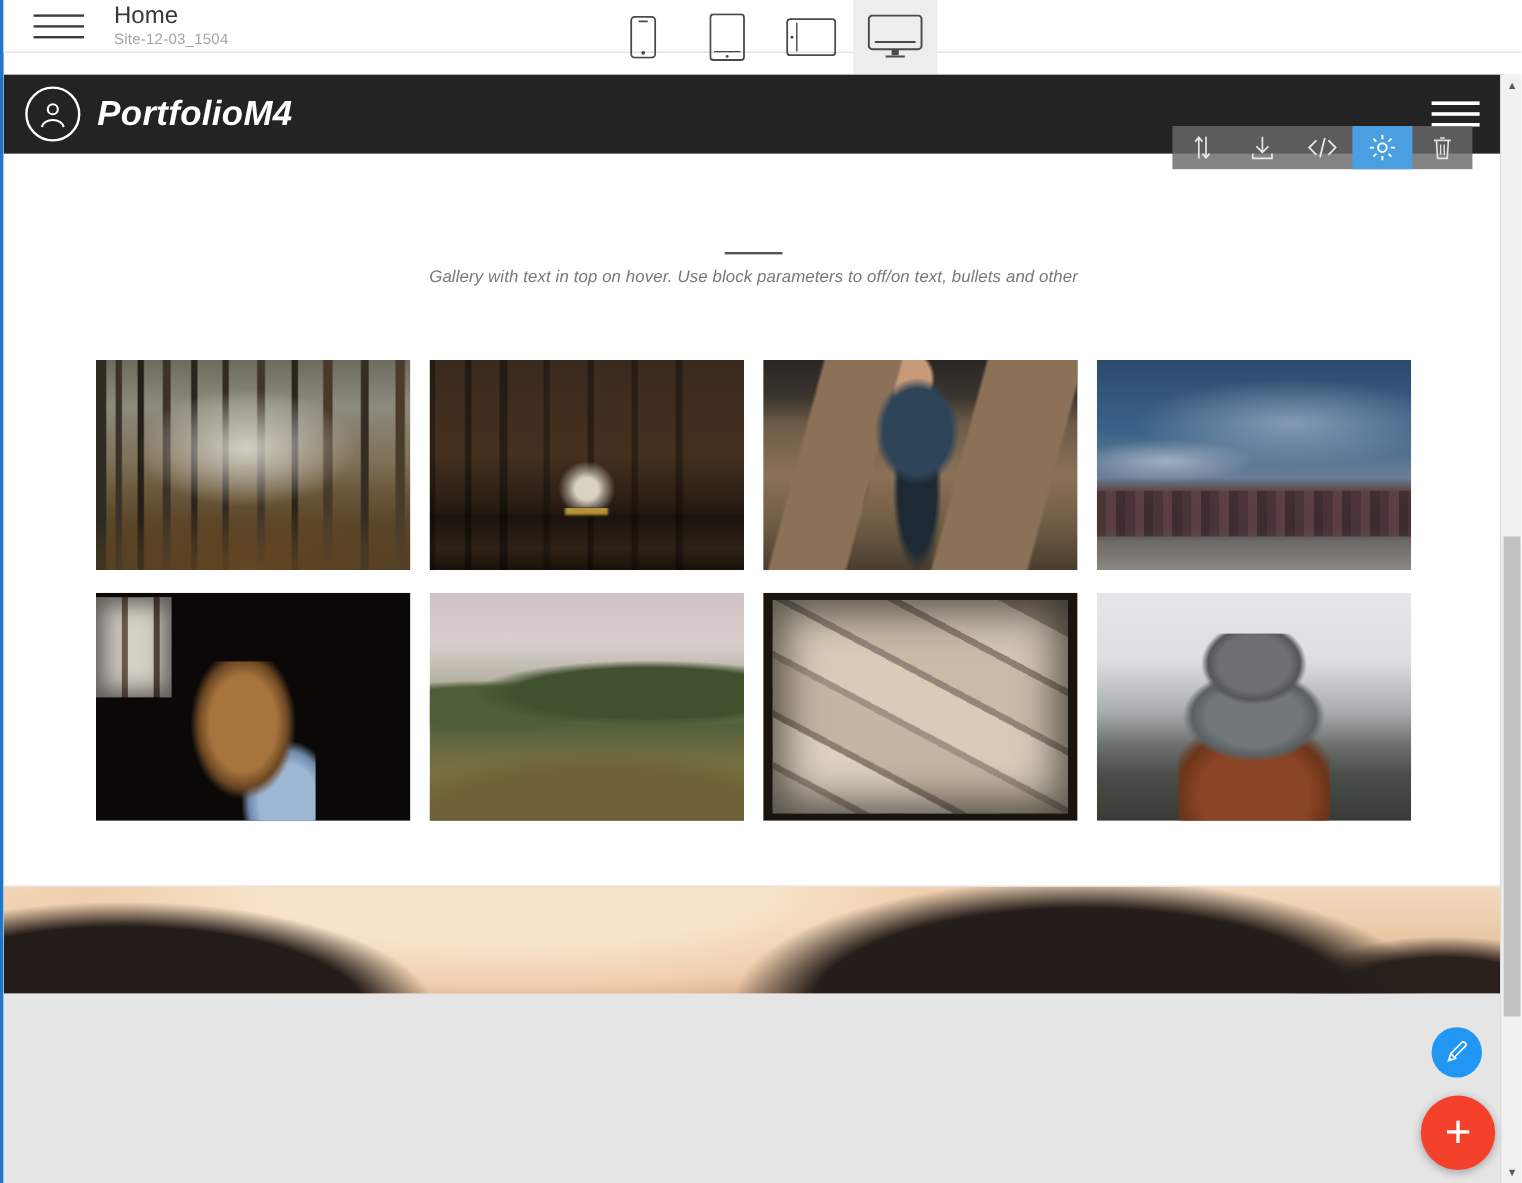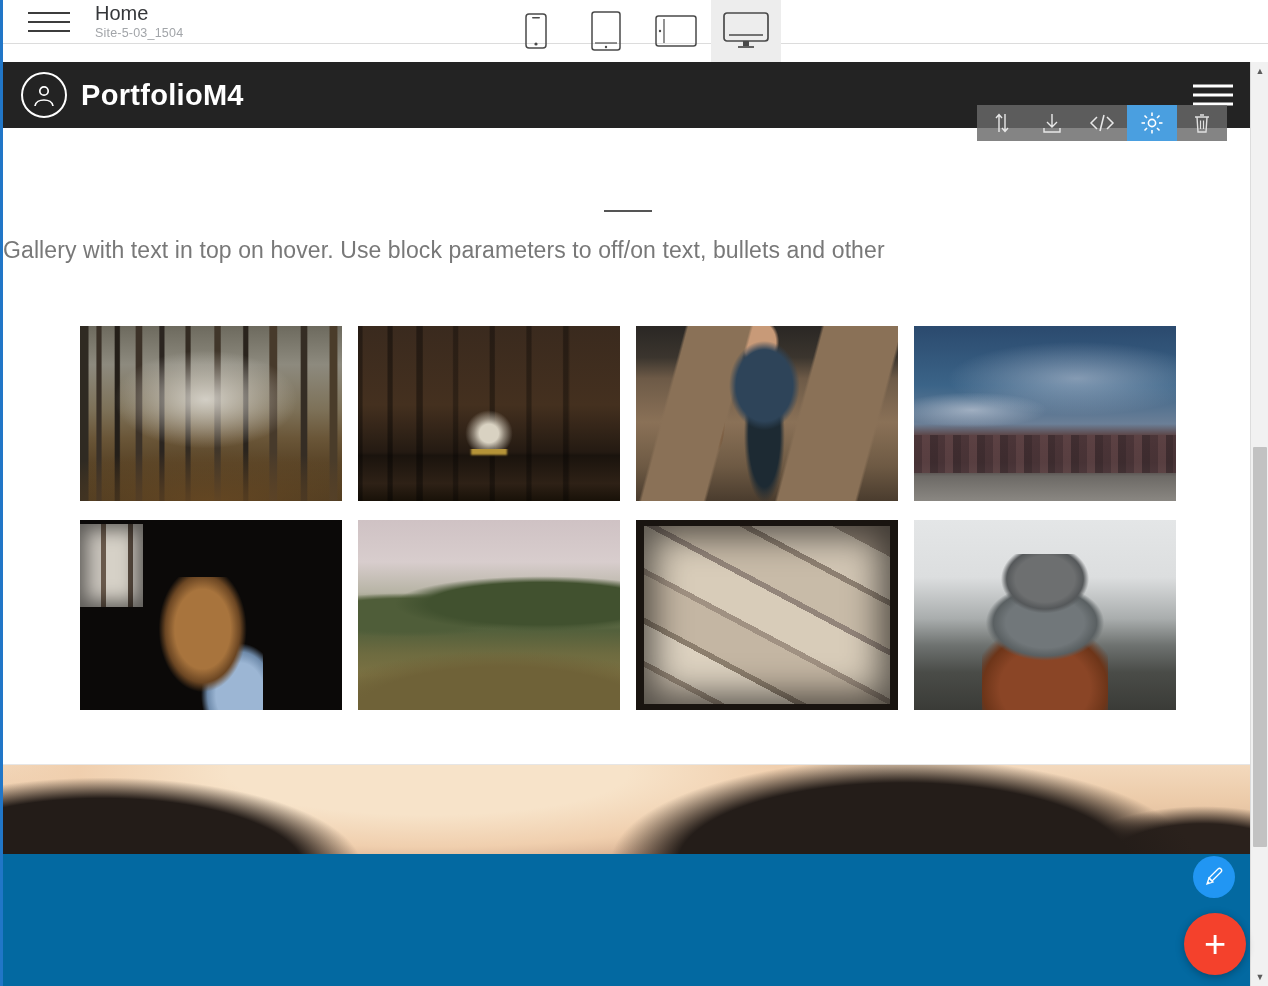--- a/index.html
+++ b/index.html
@@ -31,21 +31,21 @@
   .dev svg { display:block; }
 
   .right-tools { position:absolute; right:16px; top:0; height:62px;
                  display:flex; align-items:center; gap:28px; }
   .tool { cursor:pointer; display:flex; align-items:center; }
   .publish { display:flex; align-items:center; gap:10px; cursor:pointer; }
   .publish-label { font-size:19px; color:#3b3d40; }
 
   
   .canvas { position:absolute; left:0; top:62px; width:1250px; height:924px;
-            overflow:hidden; background:#0369a1; }
+            overflow:hidden; background:#e5e5e5;font-style:italic; }
 
   
   .navbar { position:relative; height:66px; background:#232323;
             display:flex; align-items:center; }
   .brand { display:flex; align-items:center; gap:14px; margin-left:18px; }
   .brand-avatar { width:46px; height:46px; border-radius:50%;
                   border:2px solid #fff; display:flex; align-items:center;
                   justify-content:center; }
   .brand-name { font-size:29px; font-weight:bold; color:#fff;
                 letter-spacing:.3px; }
@@ -60,22 +60,22 @@
                    z-index:40; }
   .bt { width:50px; height:36px; display:flex; align-items:center;
         justify-content:center; cursor:pointer; }
   .bt.sel { background:#4a9fe0; }
 
   
   .gallery-sec { padding:66px 0 54px; background:#fff; }
   .sec-title { text-align:center; font-size:34px; color:#3a3a3a;
                font-weight:300; letter-spacing:1.2px; }
   .sec-rule { width:48px; height:2px; background:#555; margin:16px auto 0; }
-  .sec-sub { text-align:left; font-size:23px; color:#787878;
-             font-weight:300; margin-top:25px; letter-spacing:.1px; }
+  .sec-sub { text-align:center; font-size:14px; color:#787878;
+             font-weight:300; margin-top:10px; letter-spacing:.1px; }
 
   .filters { display:flex; justify-content:center; gap:0;
              margin-top:72px; }
   .filter { font-size:14px; color:#8f8f8f; letter-spacing:2.4px;
             padding:0 24px; cursor:pointer; }
 
   .grid { display:grid; grid-template-columns:repeat(4, 262px);
           gap:19px 16px; justify-content:center; margin-top:62px; }
   .cell { height:175px; overflow:hidden; position:relative; cursor:pointer; }
   .cell.tall { height:190px; }
@@ -185,21 +185,21 @@
   <div class="topbar">
 
     <div class="hamburger">
       <i></i>
       <i></i>
       <i></i>
     </div>
 
     <div class="site-meta">
       <div class="site-name">Home</div>
-      <div class="site-id">Site-5-03_1504</div>
+      <div class="site-id">Site-12-03_1504</div>
     </div>
 
     <div class="devices">
       <div class="dev">
         <svg width="22" height="36" viewBox="0 0 22 36">
           <rect x="1" y="1" width="20" height="34" rx="3" fill="none" stroke="#4a4a4a" stroke-width="1.5"></rect>
           <rect x="7" y="4" width="8" height="1.6" rx=".8" fill="#4a4a4a"></rect>
           <circle cx="11" cy="31" r="1.6" fill="#4a4a4a"></circle>
         </svg>
       </div>

